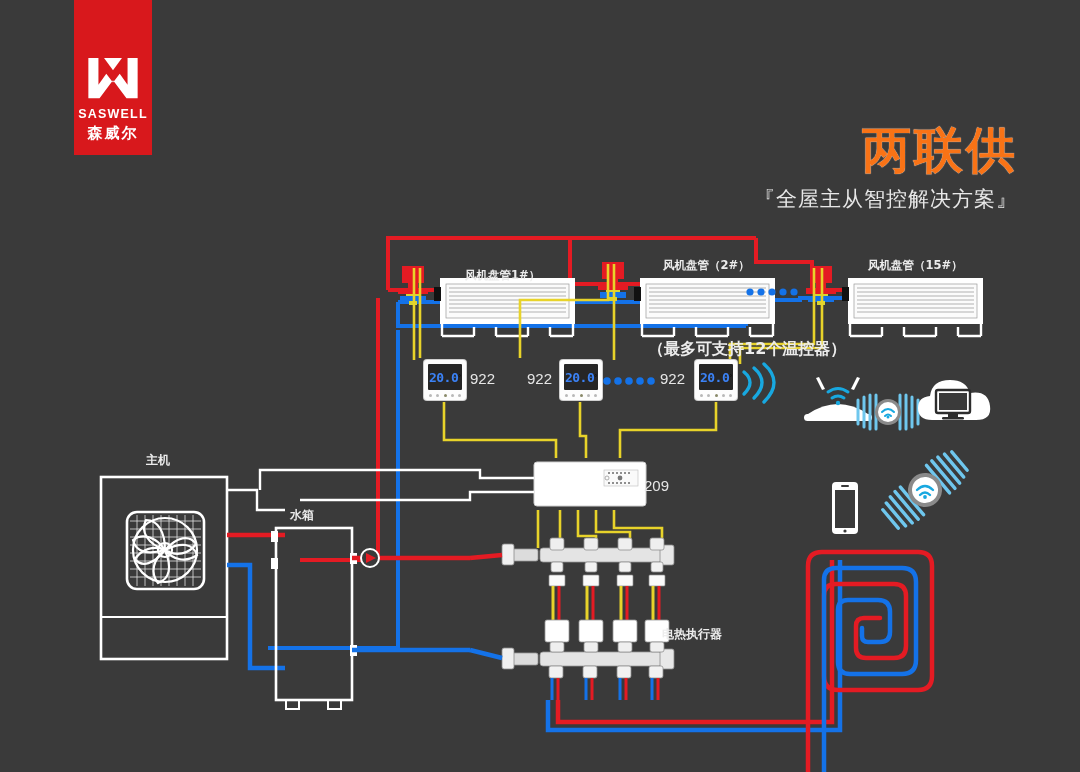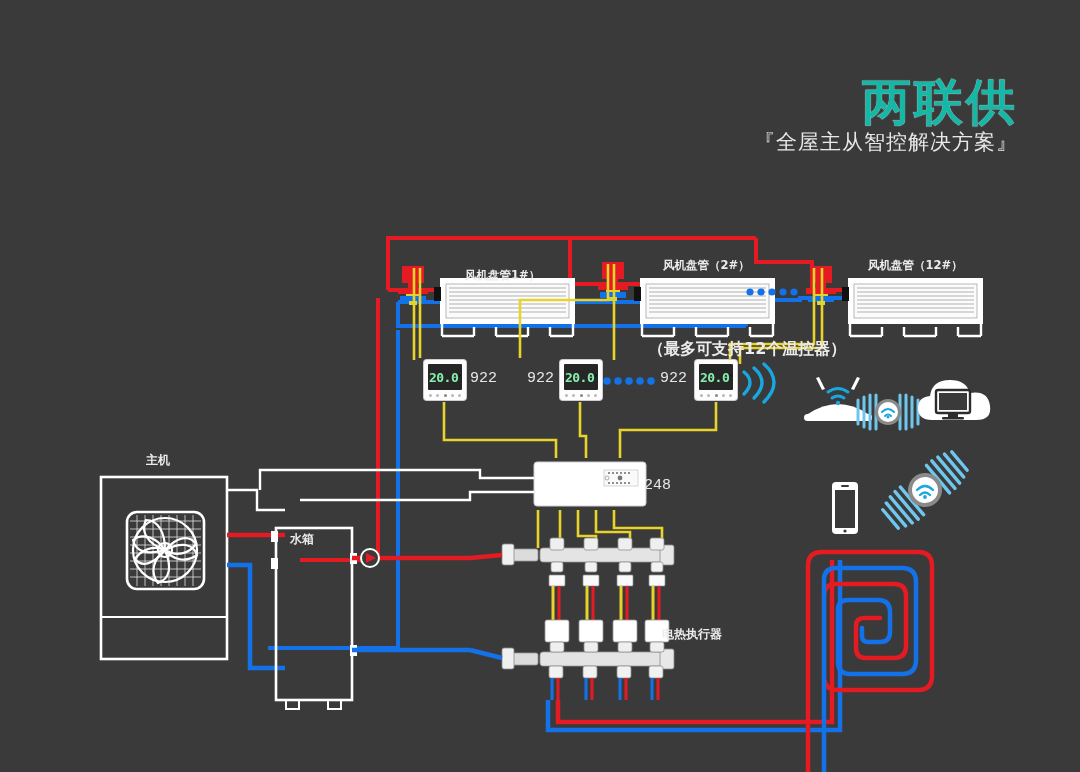--- a/index.html
+++ b/index.html
@@ -19,57 +19,66 @@
     align-items:center;justify-content:flex-end;padding-bottom:12px;box-sizing:border-box;
   }
   .logo-mark{width:56px;height:54px;margin-bottom:4px;}
   .logo-en{color:#fff;font-size:12.5px;font-weight:bold;letter-spacing:1.2px;line-height:1;}
   .logo-cn{color:#fff;font-size:15px;font-weight:bold;letter-spacing:2px;line-height:1.3;margin-top:3px;
            font-family:"DejaVu Sans","Liberation Sans",sans-serif;}
 
   
   .title-wrap{position:absolute;right:62px;top:78px;text-align:right;}
   .title-main{
-    color:#14b8a6;font-size:49px;font-weight:bold;letter-spacing:3px;line-height:1;
+    color:#f97316;font-size:49px;font-weight:bold;letter-spacing:3px;line-height:1;
     font-family:"DejaVu Sans","Liberation Sans",sans-serif;
     text-shadow:0 0 1px #fff;
+    margin-top:48px;
   }
   .title-sub{
-    color:#e8e8e8;font-size:21px;letter-spacing:1px;margin-top:1px;
+    color:#e8e8e8;font-size:21px;letter-spacing:1px;margin-top:10px;
     font-family:"DejaVu Sans","Liberation Sans",sans-serif;
   }
 
   
   .lbl{
     position:absolute;color:#ececec;white-space:nowrap;
     font-family:"DejaVu Sans","Liberation Sans",sans-serif;
   }
   .lbl-cn{font-size:11.5px;font-weight:bold;}
-  .lbl-num{font-size:15px;color:#e6e6e6;font-family:Liberation Mono, monospace;text-align:center;}
+  .lbl-num{font-size:15px;color:#e6e6e6;font-family:Liberation Sans, sans-serif;text-align:center;}
   .lbl-note{font-size:16px;font-weight:bold;}
   .lbl-dev{font-size:12px;font-weight:bold;}
 
   
   .thermo{position:absolute;width:42px;height:40px;background:#fdfdfd;border-radius:3px;
           box-shadow:0 0 0 1px #cfcfcf;}
   .thermo .screen{position:absolute;left:4px;top:4px;right:4px;height:26px;background:#262626;border-radius:1px;
           display:flex;align-items:center;justify-content:center;}
-  .thermo .temp{color:#86efac;font-size:13px;font-weight:bold;letter-spacing:-0.5px;
+  .thermo .temp{color:#3b82f6;font-size:13px;font-weight:bold;letter-spacing:-0.5px;
           font-family:"DejaVu Sans Mono","Liberation Mono",monospace;}
   .thermo .deg{font-size:7px;vertical-align:super;}
   .thermo .btns{position:absolute;left:5px;right:5px;bottom:3px;height:4px;display:flex;
           justify-content:space-between;align-items:center;}
   .thermo .btns i{width:3px;height:3px;border-radius:50%;background:#b9b9b9;display:block;}
   .thermo .btns i.on{background:#8a8a6a;}
 </style>
 </head>
 <body>
 
 <div class="stage">
 
+  <div class="logo">
+    <svg class="logo-mark" viewBox="0 0 100 96">
+      <path d="M6 14 L24 14 L24 62 L38 42 L50 58 L62 42 L76 62 L76 14 L94 14 L94 86 L74 86 L50 54 L26 86 L6 86 Z" fill="#ffffff"></path>
+      <path d="M34 14 L50 14 L66 14 L50 36 Z" fill="#ffffff"></path>
+    </svg>
+    <div class="logo-en">SASWELL</div>
+    <div class="logo-cn">森威尔</div>
+  </div>
 
   <div class="title-wrap">
     <div class="title-main">两联供</div>
     <div class="title-sub">『全屋主从智控解决方案』</div>
   </div>
 
   <svg class="diagram" viewBox="0 0 1080 772">
     <defs>
       <g id="fancoil">
         <rect x="0" y="0" width="135" height="46" fill="#ffffff"></rect>
@@ -461,23 +470,23 @@
         <i></i>
         <i class="on"></i>
         <i></i>
         <i></i>
     </div>
   </div>
   <div class="lbl lbl-num" style="left:660px;top:370px;">922</div>
 
   <div class="lbl lbl-cn" style="left:465px;top:268px;">风机盘管1#）</div>
   <div class="lbl lbl-cn" style="left:663px;top:258px;">风机盘管（2#）</div>
-  <div class="lbl lbl-cn" style="left:868px;top:258px;">风机盘管（12#）</div>
+  <div class="lbl lbl-cn" style="left:868px;top:258px;">风机盘管（15#）</div>
 
   <div class="lbl lbl-note" style="left:648px;top:339px;">（最多可支持12个温控器）</div>
 
-  <div class="lbl lbl-num" style="left:644px;top:477px;">248</div>
+  <div class="lbl lbl-num" style="left:644px;top:477px;">209</div>
 
   <div class="lbl lbl-dev" style="left:146px;top:452px;">主机</div>
-  <div class="lbl lbl-dev" style="left:290px;top:507px;margin-top:24px;">水箱</div>
+  <div class="lbl lbl-dev" style="left:290px;top:507px;">水箱</div>
   <div class="lbl lbl-dev" style="left:662px;top:626px;">电热执行器</div>
 
 </div>
 
 </body></html>

